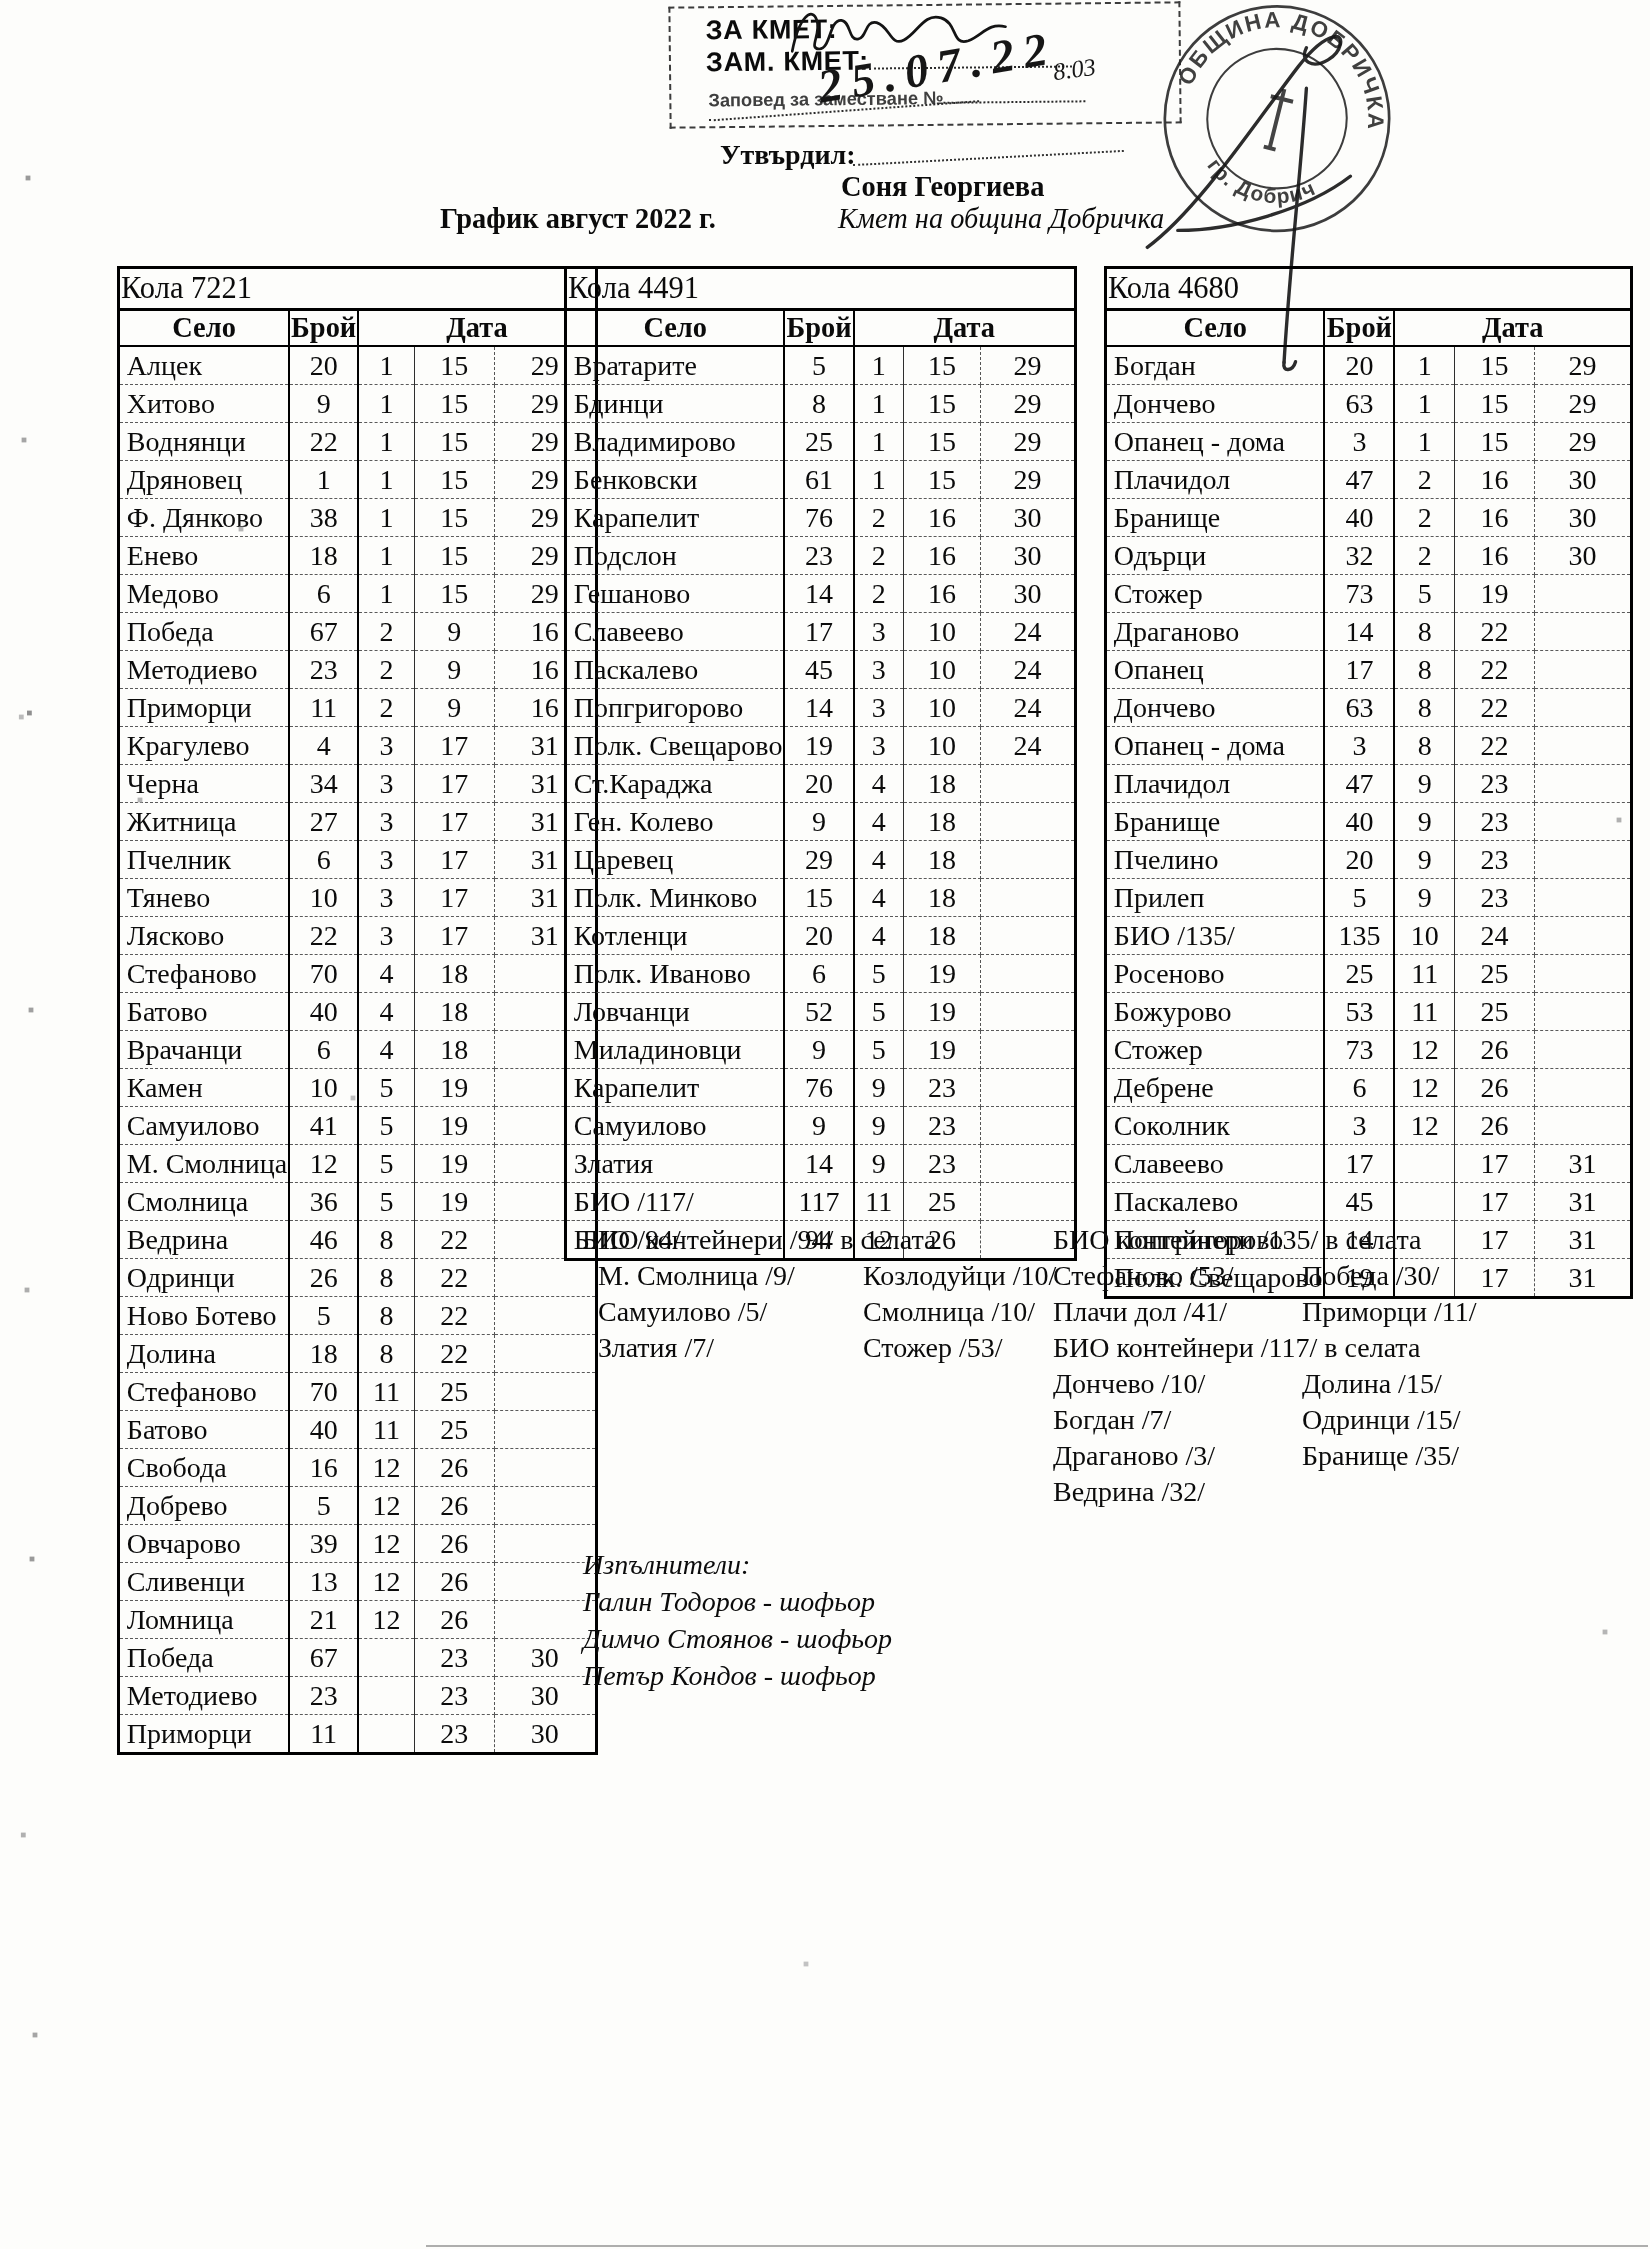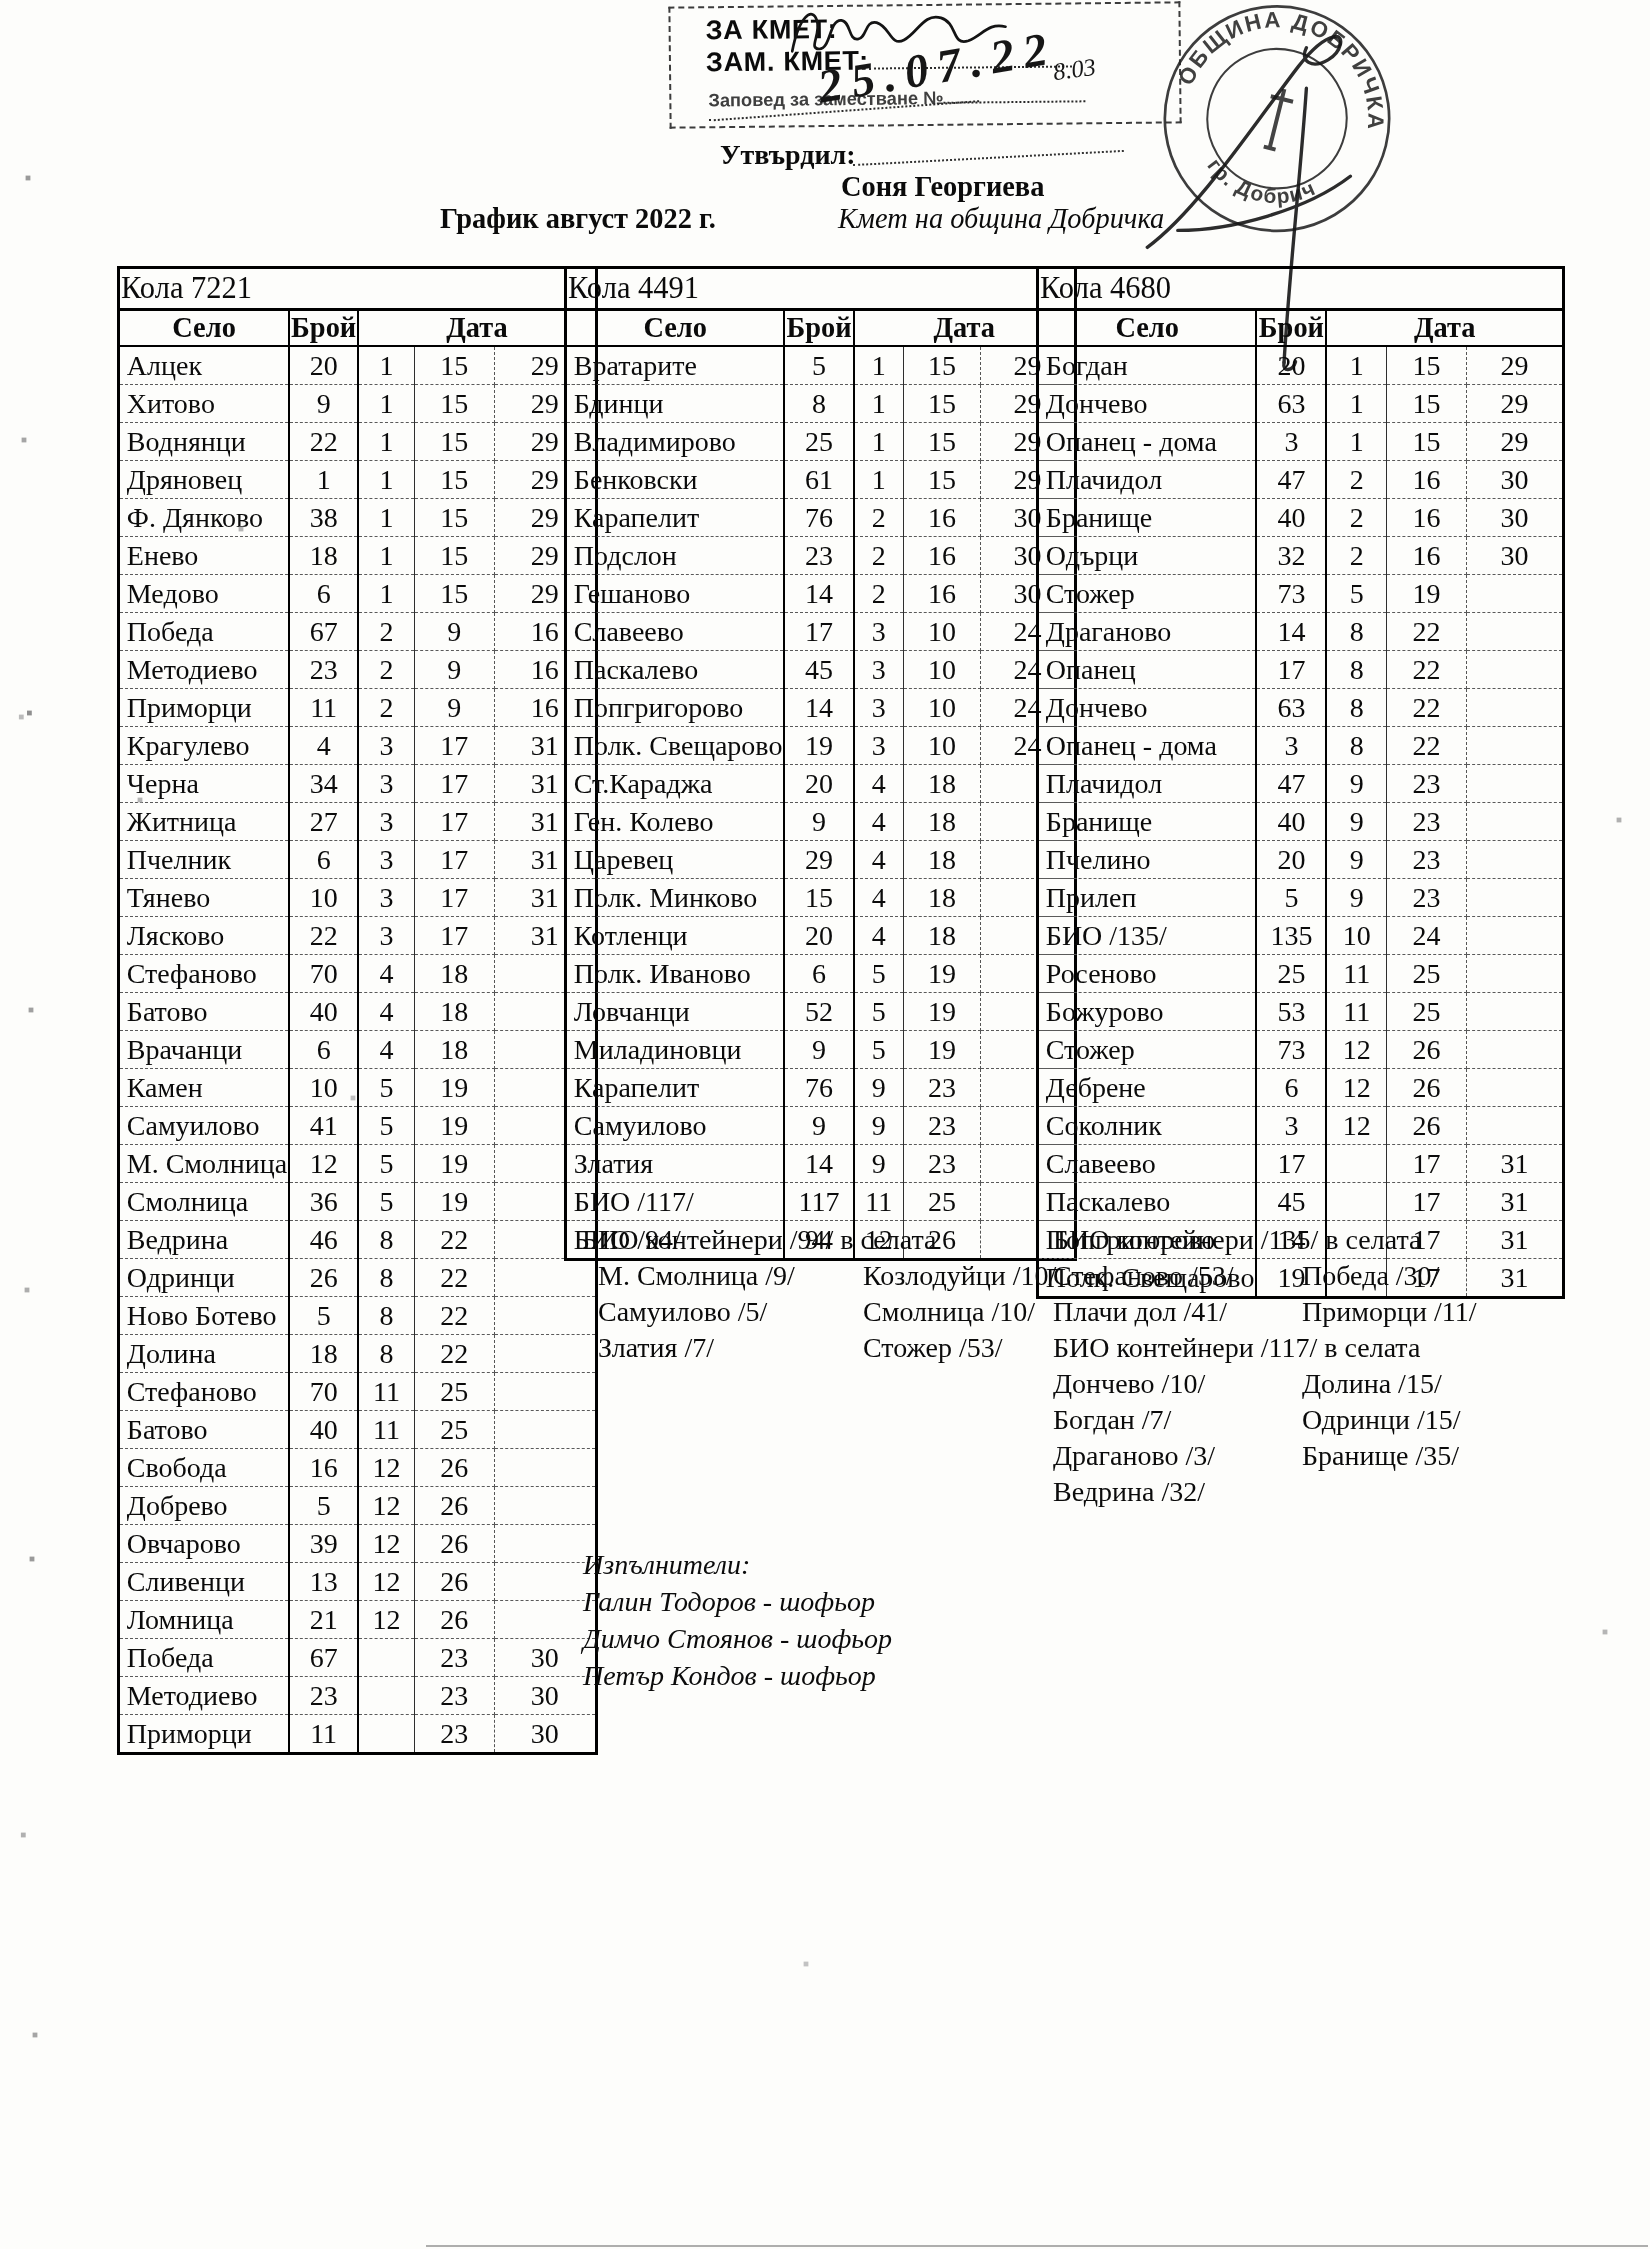--- a/index.html
+++ b/index.html
@@ -28,21 +28,21 @@
   .approve-dots { position:absolute; left:853px; top:157px; width:271px; border-bottom:2.7px dotted #333; transform:rotate(-3deg); }
   .approver-name { position:absolute; left:841px; top:171px; font-size:28.4px; font-weight:bold; }
   .approver-title { position:absolute; left:838px; top:203px; font-size:28.4px; font-style:italic; }
   .doc-title { position:absolute; left:440px; top:203px; font-size:28.4px; font-weight:bold; }
   .round-stamp { position:absolute; left:1145px; top:-2.7px; opacity:0.88; }
   .sig-overlay { position:absolute; left:1083px; top:6.8px; }
   
   table.sched { position:absolute; top:266px; border-collapse:collapse; table-layout:fixed; border:3.4px solid #000; font-size:28px; }
   #t1 { left:117px; }
   #t2 { left:564px; }
-  #t3 { left:1036px;padding-left:20px; }
+  #t3 { left:1104px;padding-left:20px; }
   table.sched td, table.sched th { overflow:hidden; white-space:nowrap; font-weight:normal; }
   td.title-cell { height:37px; font-weight:bold; font-size:30.5px; border-bottom:3.4px solid #000; }
   tr.cols th { height:31px; text-align:center; font-weight:bold; font-size:28.4px; border-bottom:2.7px solid #000; }
   th.h-selo, th.h-broy { border-right:2.7px solid #000; }
   tbody td { height:35px; border-bottom:1.4px dashed #5a5a5a; }
   td.c-selo { border-right:2.7px solid #000; padding-left:6.8px; }
   td.c-broy { border-right:2.7px solid #000; text-align:center; }
   td.c-d1 { border-right:1.4px solid #2e2e2e; text-align:center; }
   td.c-d2 { border-right:1.4px dashed #555; text-align:center; }
   td.c-d3 { text-align:center; }

